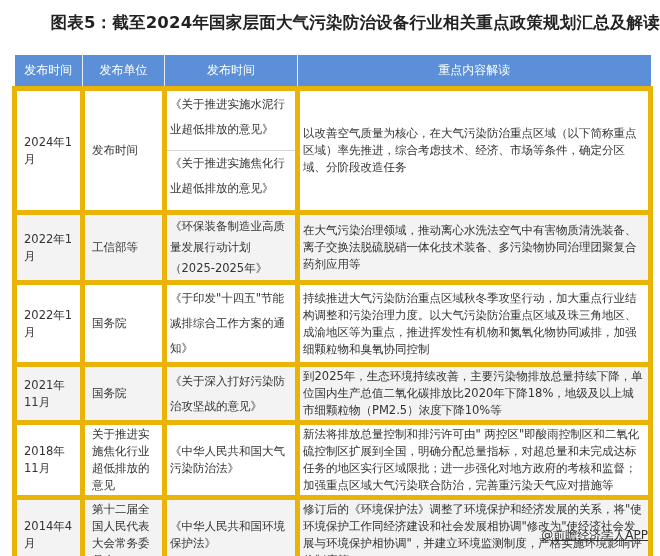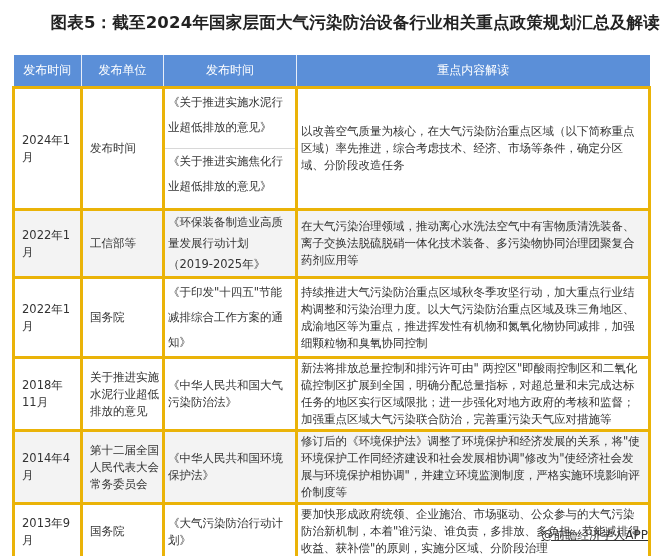--- a/index.html
+++ b/index.html
@@ -5,21 +5,21 @@
   html, body { margin:0; padding:0; background:#ffffff; }
   body { width:660px; height:556px; position:relative; overflow:hidden;
          font-family:"DejaVu Sans","Liberation Sans",sans-serif; color:#333; }
   .title { position:absolute; left:0; top:12px; width:660px; text-align:right;
            font-size:16.5px; font-weight:bold; color:#222; letter-spacing:0.2px; }
   table { position:absolute; left:12px; top:55px; width:636px; border-collapse:collapse;
           table-layout:fixed; font-size:11.5px; }
   th { background:#5b8fd8; color:#fff; font-weight:normal; height:29px; font-size:12px;
        border-right:1px solid #e8eef8; text-align:center; }
   th:last-child { border-right:none; }
-  td { border:3px solid #eab308; vertical-align:middle; line-height:17px; padding:1px 3px; }
+  td { border:5px solid #eab308; vertical-align:middle; line-height:17px; padding:1px 3px; }
   td.c-date, td.c-org { padding-left:7px; }
   tr.alt td { background:#f3f3f3; }
   tr.w td { background:#ffffff; }
   .pol-line { line-height:25px; }
   .sub { border-top:1px solid #d8d8d8; margin:8px -3px; padding:0 3px; }
   .footer-l { position:absolute; left:8px; top:556px; font-size:12px; color:#333; }
   .footer-r { position:absolute; right:12px; top:527px; font-size:12px; color:#333;text-decoration:underline; }
   .wm { position:absolute; color:rgba(120,140,170,0.08); font-size:28px; font-weight:bold;
         transform:rotate(-35deg); pointer-events:none; }
 </style>
@@ -53,32 +53,38 @@
       <td class="c-org">发布时间</td>
       <td>
         <div class="pol-line">《关于推进实施水泥行业超低排放的意见》</div>
         <div class="pol-line sub">《关于推进实施焦化行业超低排放的意见》</div>
       </td>
       <td>以改善空气质量为核心，在大气污染防治重点区域（以下简称重点区域）率先推进，综合考虑技术、经济、市场等条件，确定分区域、分阶段改造任务</td>
     </tr>
     <tr class="alt" style="height:63px">
       <td class="c-date">2022年1月</td>
       <td class="c-org">工信部等</td>
-      <td class="pol-line" style="line-height:21px">《环保装备制造业高质量发展行动计划（2019-2025年》</td>
+      <td class="pol-line" style="line-height:21px">《环保装备制造业高质量发展行动计划（2025-2025年》</td>
       <td>在大气污染治理领域，推动离心水洗法空气中有害物质清洗装备、离子交换法脱硫脱硝一体化技术装备、多污染物协同治理团聚复合药剂应用等</td>
     </tr>
     <tr class="w" style="height:67px">
       <td class="c-date">2022年1月</td>
       <td class="c-org">国务院</td>
       <td class="pol-line">《于印发"十四五"节能减排综合工作方案的通知》</td>
       <td>持续推进大气污染防治重点区域秋冬季攻坚行动，加大重点行业结构调整和污染治理力度。以大气污染防治重点区域及珠三角地区、成渝地区等为重点，推进挥发性有机物和氮氧化物协同减排，加强细颗粒物和臭氧协同控制</td>
     </tr>
+    <tr class="alt" style="height:55px">
+      <td class="c-date">2021年11月</td>
+      <td class="c-org">国务院</td>
+      <td class="pol-line">《关于深入打好污染防治攻坚战的意见》</td>
+      <td>到2025年，生态环境持续改善，主要污染物排放总量持续下降，单位国内生产总值二氧化碳排放比2020年下降18%，地级及以上城市细颗粒物（PM2.5）浓度下降10%等</td>
+    </tr>
     <tr class="w" style="height:65px">
       <td class="c-date">2018年11月</td>
-      <td class="c-org">关于推进实施水泥行业超低排放的意见</td>
+      <td class="c-org">关于推进实施焦化行业超低排放的意见</td>
       <td>《中华人民共和国大气污染防治法》</td>
       <td>新法将排放总量控制和排污许可由" 两控区"即酸雨控制区和二氧化硫控制区扩展到全国，明确分配总量指标，对超总量和未完成达标任务的地区实行区域限批；进一步强化对地方政府的考核和监督；加强重点区域大气污染联合防治，完善重污染天气应对措施等</td>
     </tr>
     <tr class="alt" style="height:50px">
       <td class="c-date">2014年4月</td>
       <td class="c-org">第十二届全国人民代表大会常务委员会</td>
       <td>《中华人民共和国环境保护法》</td>
       <td>修订后的《环境保护法》调整了环境保护和经济发展的关系，将"使环境保护工作同经济建设和社会发展相协调"修改为"使经济社会发展与环境保护相协调"，并建立环境监测制度，严格实施环境影响评价制度等</td>
     </tr>
     <tr class="w" style="height:45px">

